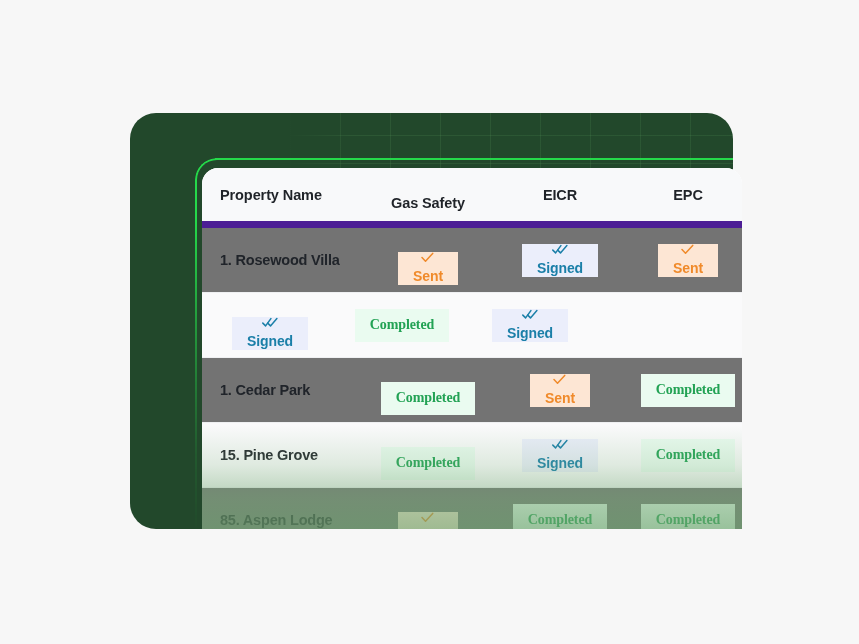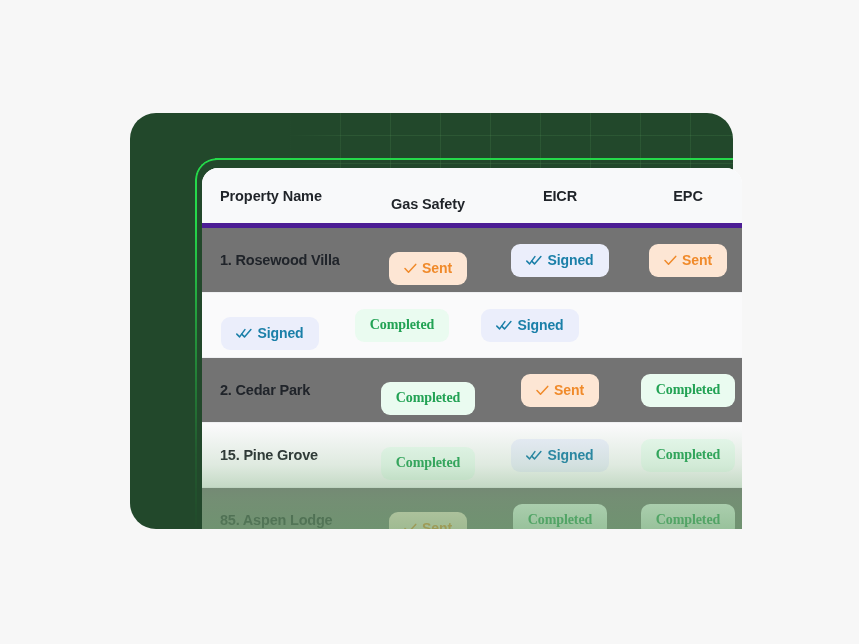--- a/index.html
+++ b/index.html
@@ -88,21 +88,21 @@
     border-top-left-radius: 16px;
     border-top-right-radius: 16px;
     overflow: hidden;
   }
 
   .table-head {
     display: flex;
     align-items: center;
     height: 60px;
     background: #F8F9FA;
-    border-bottom: 5px solid #4c1d95;
+    border-bottom: 7px solid #4c1d95;
   }
   .table-head .th {
     font-size: 14.5px;
     font-weight: 700;
     color: #1F2328;
     letter-spacing: -0.1px;
   }
 
   .row {
     display: flex;
@@ -128,30 +128,31 @@
   }
 
   
   .badge {
     display: inline-flex;
     align-items: center;
     justify-content: center;
     gap: 5px;
     height: 33px;
     padding: 0 15px;
-    border-radius: 9px;
+    border-radius: 0;
     font-size: 14px;
     font-weight: 700;
     letter-spacing: -0.1px;
     white-space: nowrap;
+    flex-direction: column;
   }
   .badge svg { display: block; flex: 0 0 auto; }
 
   .badge.sent       { background: #FDE6D4; color: #F08A2A; }
-  .badge.signed     { background: #EBEEFB; color: #1A7FA8; justify-content: space-between; }
+  .badge.signed     { background: #EBEEFB; color: #1A7FA8; }
   .badge.completed  { background: #EAFBF0; color: #22A254; font-family: Liberation Serif, serif; }
 
   
   .bottom-fade {
     position: absolute;
     left: 0;
     right: 0;
     bottom: 0;
     height: 118px;
     pointer-events: none;
@@ -247,21 +248,21 @@
           <span class="badge signed">
             <svg width="16" height="11" viewBox="0 0 16 11">
               <path d="M0.8 6.1 L3.6 8.9 L8.9 1.6" fill="none" stroke="#1A7FA8" stroke-width="1.5" stroke-linecap="round" stroke-linejoin="round"></path>
               <path d="M5.7 6.1 L8.5 8.9 L14.9 1.6" fill="none" stroke="#1A7FA8" stroke-width="1.5" stroke-linecap="round" stroke-linejoin="round"></path>
             </svg>
             <span>Signed</span>
           </span>
         </div>
       </div>
       <div class="row plain">
-        <div class="c-name"><span class="prop-name">2. Cedar Park</span></div>
+        <div class="c-name"><span class="prop-name">1. Cedar Park</span></div>
         <div class="c-cell first">
           <span class="badge completed">
             <span>Completed</span>
           </span>
         </div>
         <div class="c-cell">
           <span class="badge sent">
             <svg width="13" height="11" viewBox="0 0 13 11">
               <path d="M1 5.6 L4.5 9.2 L11.7 1.4" fill="none" stroke="#F08A2A" stroke-width="1.5" stroke-linecap="round" stroke-linejoin="round"></path>
             </svg>

